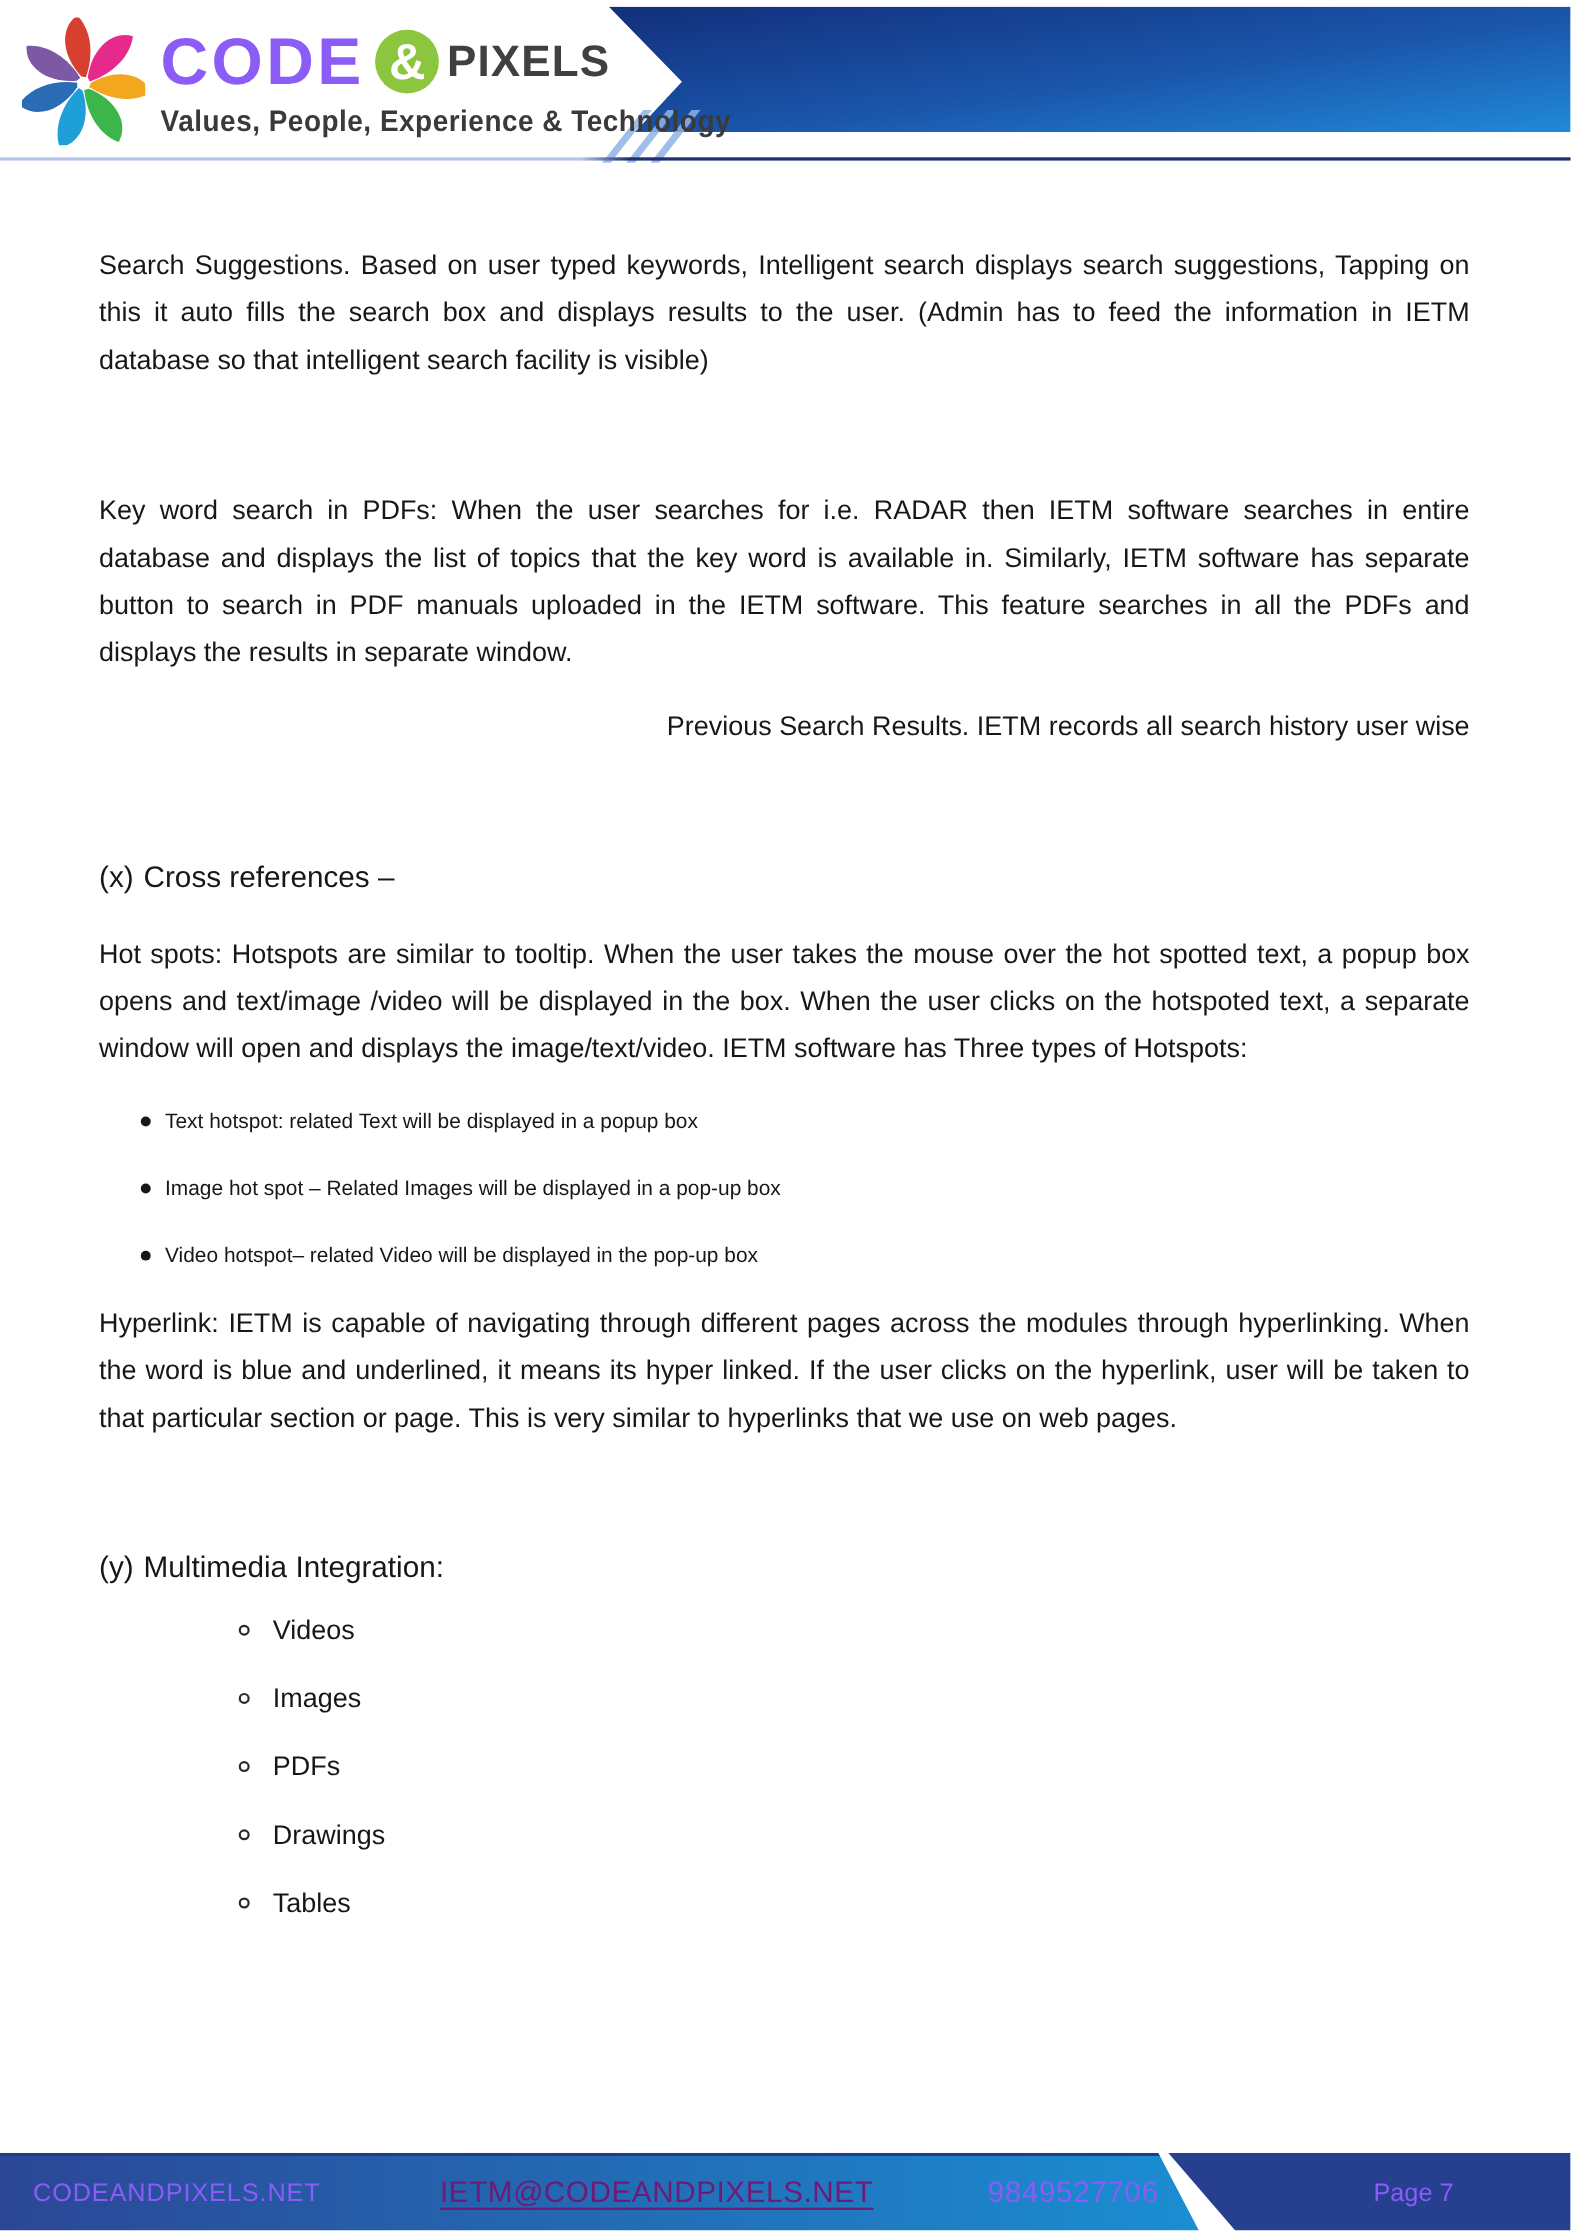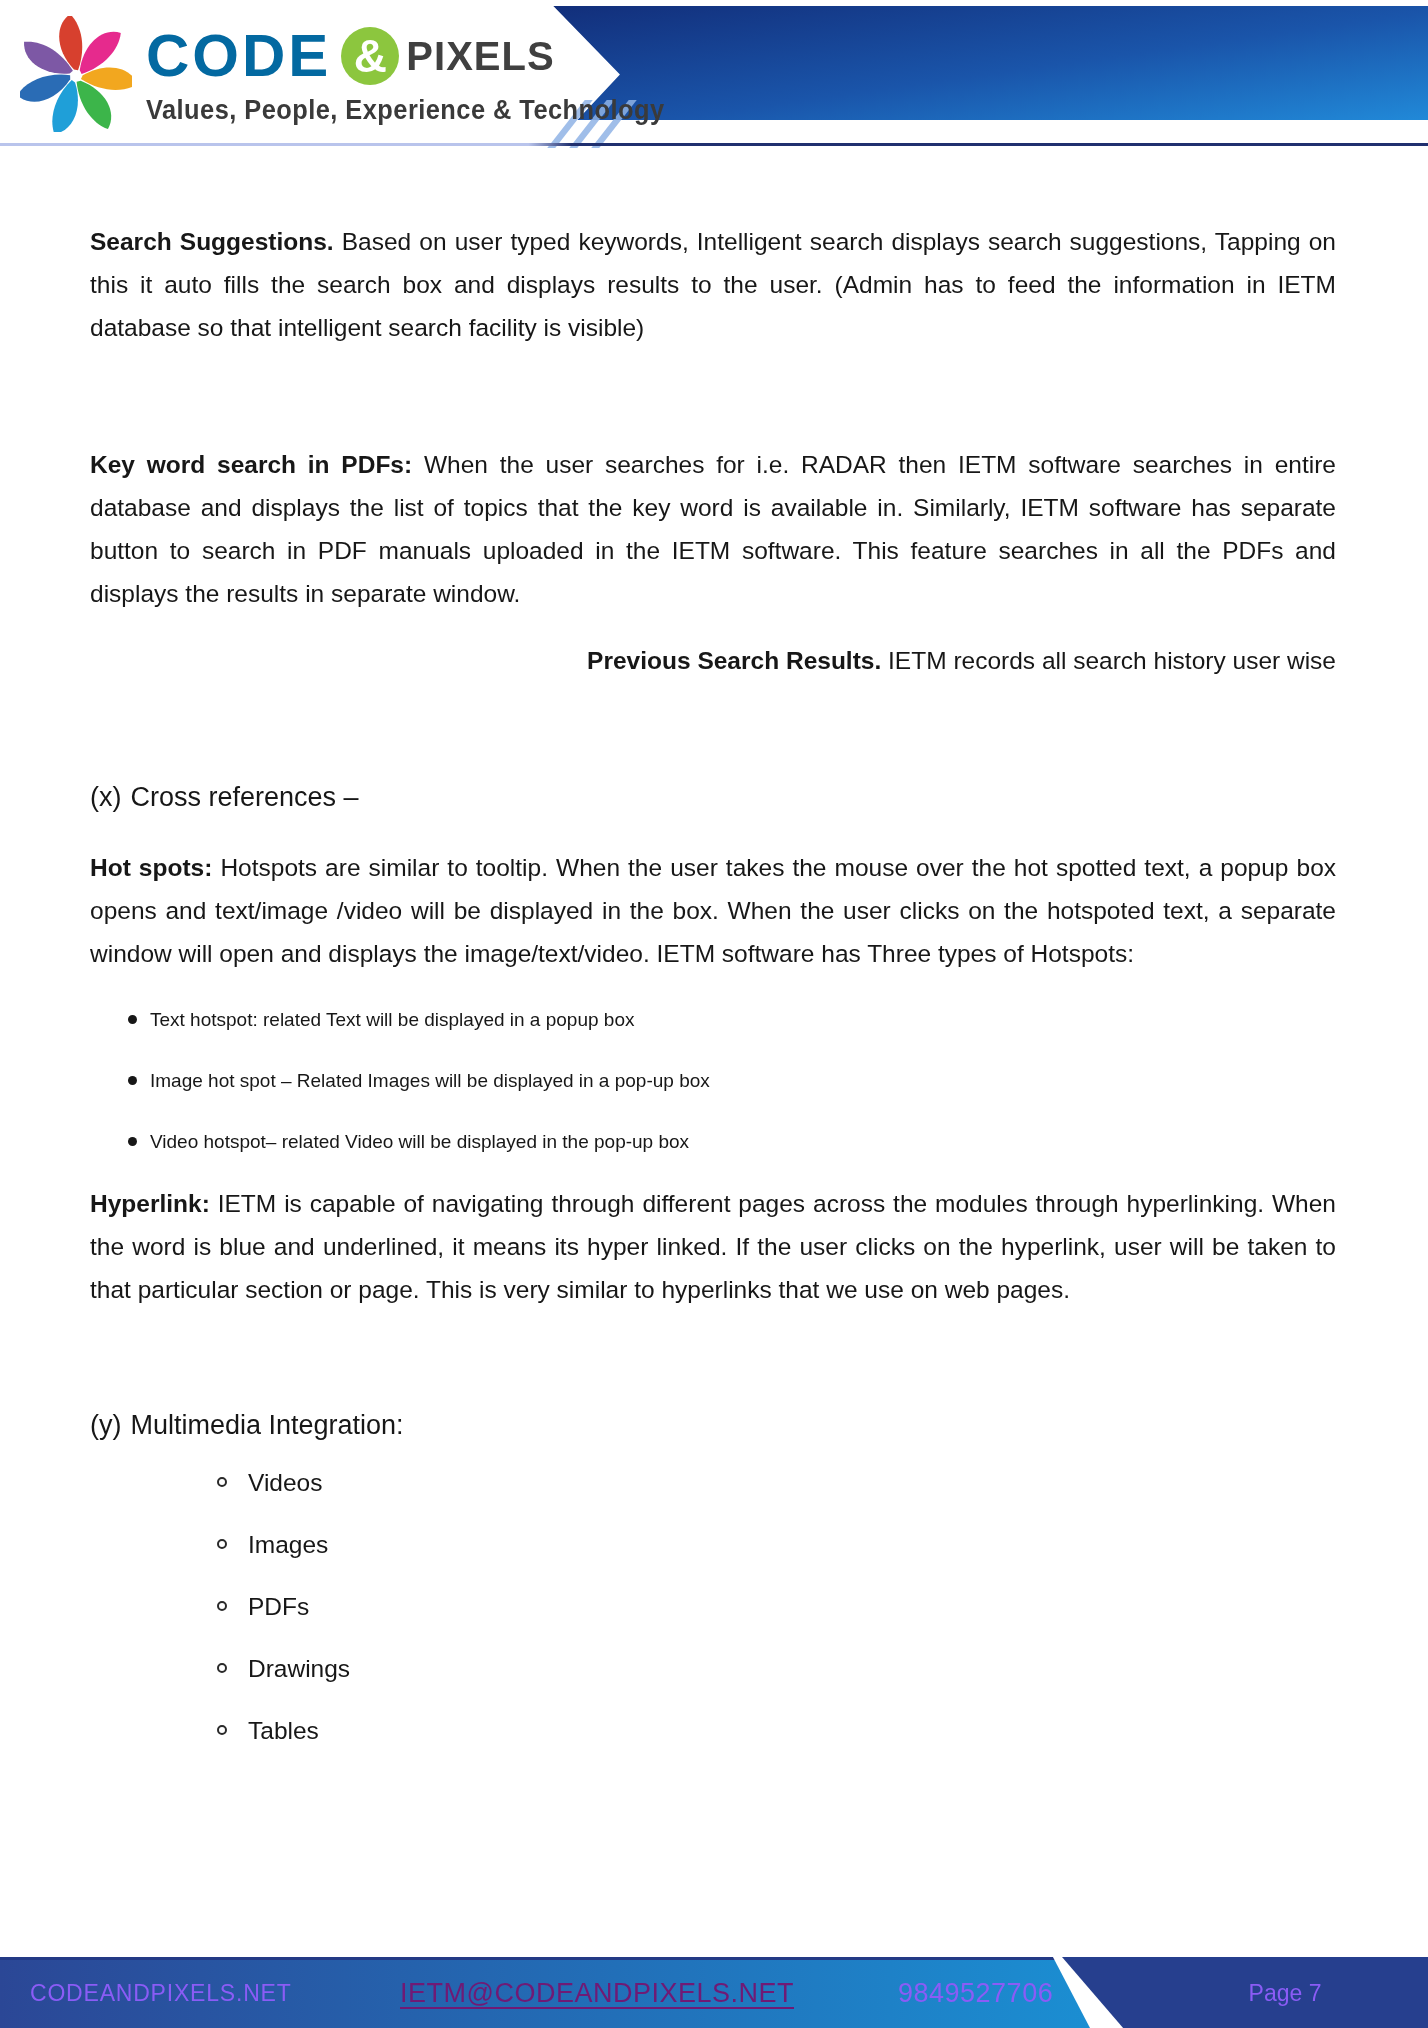--- a/index.html
+++ b/index.html
@@ -18,35 +18,35 @@
   .slash{position:absolute;top:0;width:8px;height:48px;background:#8fb3e5;opacity:.85;transform:skewX(-38deg);}
   .slash.s1{left:6px;}.slash.s2{left:28px;}.slash.s3{left:50px;}
   .header-rule{
     position:absolute;top:143px;left:0;right:0;height:3px;
     background:linear-gradient(to right,#b9c4ec 0%,#b9c4ec 37%,#20306f 40%,#20306f 100%);
   }
   .logo{position:absolute;left:20px;top:16px;display:flex;align-items:flex-start;z-index:2;}
   .logo svg{display:block;}
   .logo-text{margin-left:14px;margin-top:10px;}
   .logo-line1{display:flex;align-items:center;font-weight:bold;line-height:1;}
-  .logo-code{font-size:60px;color:#0369a1;letter-spacing:3px;}
+  .logo-code{font-size:60px;color:#8b5cf6;letter-spacing:3px;}
   .amp-circle{
     width:58px;height:58px;background:#8cc63e;border-radius:50%;color:#fff;
     font-size:46px;font-weight:bold;display:flex;align-items:center;justify-content:center;
     margin:0 7px 0 10px;
   }
   .logo-pixels{font-size:40px;color:#404040;letter-spacing:1px;}
   .logo-tagline{
     font-size:27px;color:#3a3a3a;font-weight:bold;margin-top:9px;
     transform:scaleX(.94);transform-origin:left;white-space:nowrap;letter-spacing:.5px;
   }
   
   .content{position:absolute;top:150px;left:90px;width:1246px;}
   .para{margin:0;font-size:24.5px;line-height:43px;text-align:justify;}
-  .para strong{font-weight:bold;}
+  .para strong{font-weight:normal;}
   .p1{margin-top:70px;}
   .p2{margin-top:94px;}
   .p3{margin-top:24px;text-align:right;}
   .sec-heading{margin:94px 0 0 0;font-size:27px;font-weight:normal;line-height:43px;}
   .sec-heading .pfx{margin-right:9px;}
   .p4{margin-top:27px;}
   .p5{margin-top:19px;}
   .hy{margin-top:93px;}
   ul.blist{list-style:none;margin:23px 0 0 0;padding:0;}
   ul.blist li{

